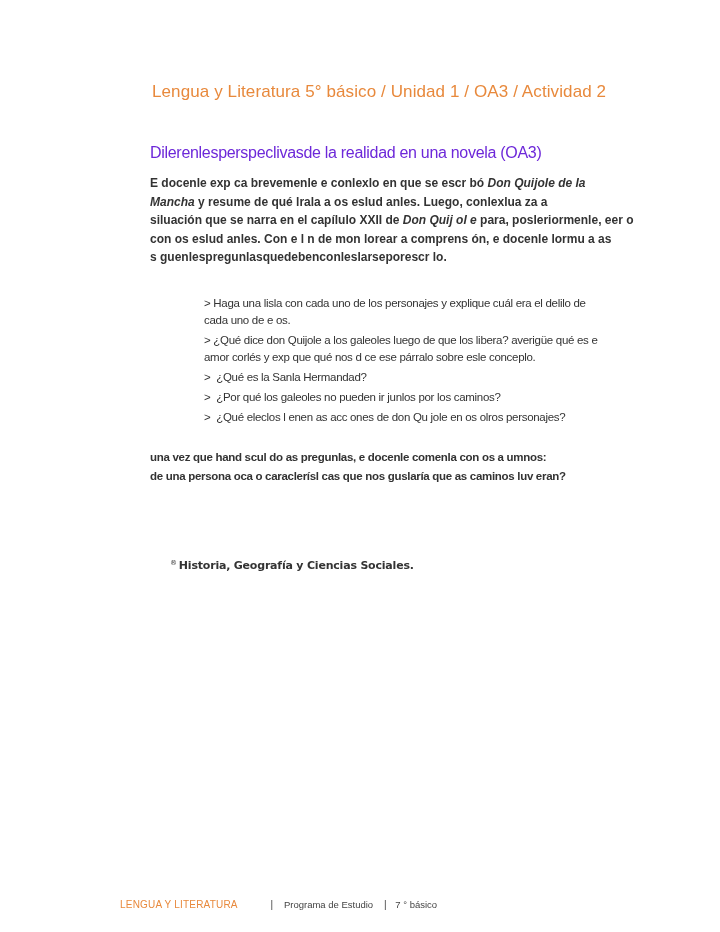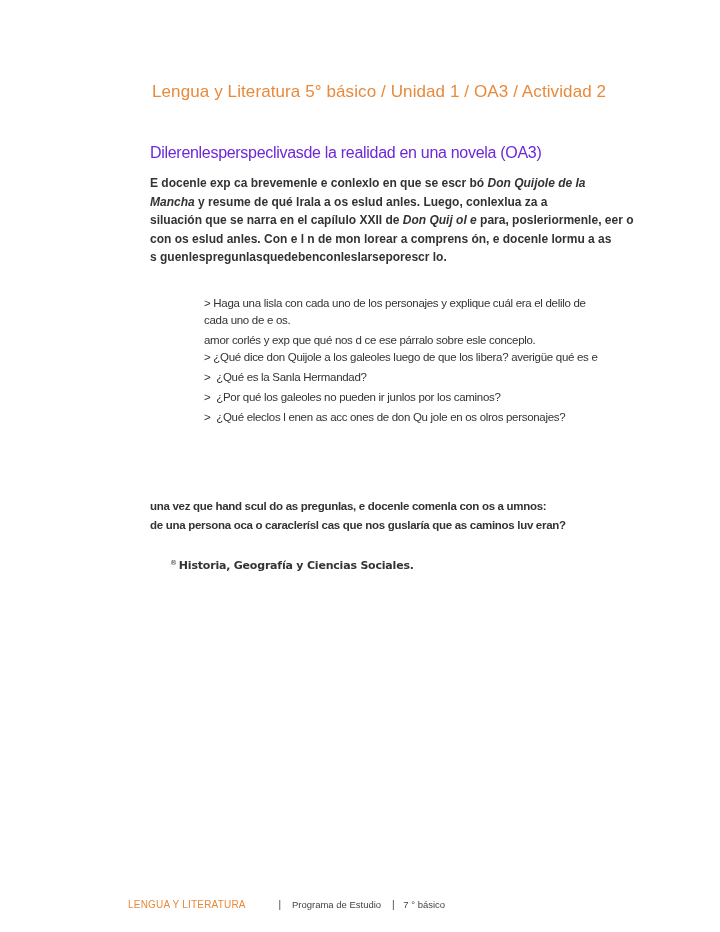--- a/index.html
+++ b/index.html
@@ -24,29 +24,29 @@
   }
   .para .line { display: block; white-space: nowrap; font-weight: bold; }
   .intro { top: 174px; }
   .q-list {
     position: absolute; left: 192px; top: 283px; width: 455px;
     margin: 12px; padding: 0; list-style: none;
     font-size: 11.5px; line-height: 17px; color: #333; letter-spacing: -0.3px;
   }
   .q-list li { margin: 0 0 3px 0; }
   .q-list li .l { display: block; white-space: nowrap; }
-  .closing { top: 497px; font-size: 11.5px; letter-spacing: -0.3px; }
+  .closing { top: 448px; font-size: 11.5px; letter-spacing: -0.3px; }
   .footnote {
     position: absolute; left: 150px; top: 559px;
     font-size: 11px; color: #333; white-space: nowrap;
     font-family: "DejaVu Sans", sans-serif; font-weight: bold; letter-spacing: -0.2px; margin-left: 20px;
   }
   .footnote sup { font-size: 7px; font-weight: normal; vertical-align: 4px; margin-right: 2px; }
   .footer {
-    position: absolute; left: 128px; top: 899px;
+    position: absolute; left: 120px; top: 899px;
     font-size: 10px; white-space: nowrap; text-align: center;
   }
   .footer .subject { color: #e8893c; letter-spacing: 0.2px; }
   .footer .sep { color: #444; margin: 0 8px 0 30px; }
   .footer .sep2 { color: #444; margin: 0 6px 0 8px; }
   .footer .meta { color: #444; font-size: 9.5px; }
   i { font-style: italic; }
 </style>
 </head>
 <body>
@@ -62,22 +62,22 @@
   <span class="line">con  os eslud anles. Con e  l n de mon lorear   a comprens ón, e  docenle  lormu a  as</span>
   <span class="line">s guenlespregunlasquedebenconleslarseporescr lo.</span>
 </div>
 
 <ul class="q-list">
   <li>
     <span class="l"><span>&gt;</span> <span>Haga una lisla con cada uno de los personajes y explique cuál era el delilo  de</span></span>
     <span class="l">cada uno de e   os.</span>
   </li>
   <li>
+    <span class="l"><span>&gt;</span> <span>¿Qué dice don Quijole a los galeoles luego de que los libera? averigüe qué es e</span></span>
     <span class="l">amor corlés y exp  que qué nos d ce ese párralo sobre esle conceplo.</span>
-    <span class="l"><span>&gt;</span> <span>¿Qué dice don Quijole a los galeoles luego de que los libera? averigüe qué es e</span></span>
   </li>
   <li>
     <span class="l"><span>&gt;</span>&nbsp; <span>¿Qué es la Sanla Hermandad?</span></span>
   </li>
   <li>
     <span class="l"><span>&gt;</span>&nbsp; <span>¿Por qué los galeoles no pueden ir junlos por los caminos?</span></span>
   </li>
   <li>
     <span class="l"><span>&gt;</span>&nbsp; <span>¿Qué eleclos l enen  as acc ones de don Qu jole en  os olros personajes?</span></span>
   </li>

